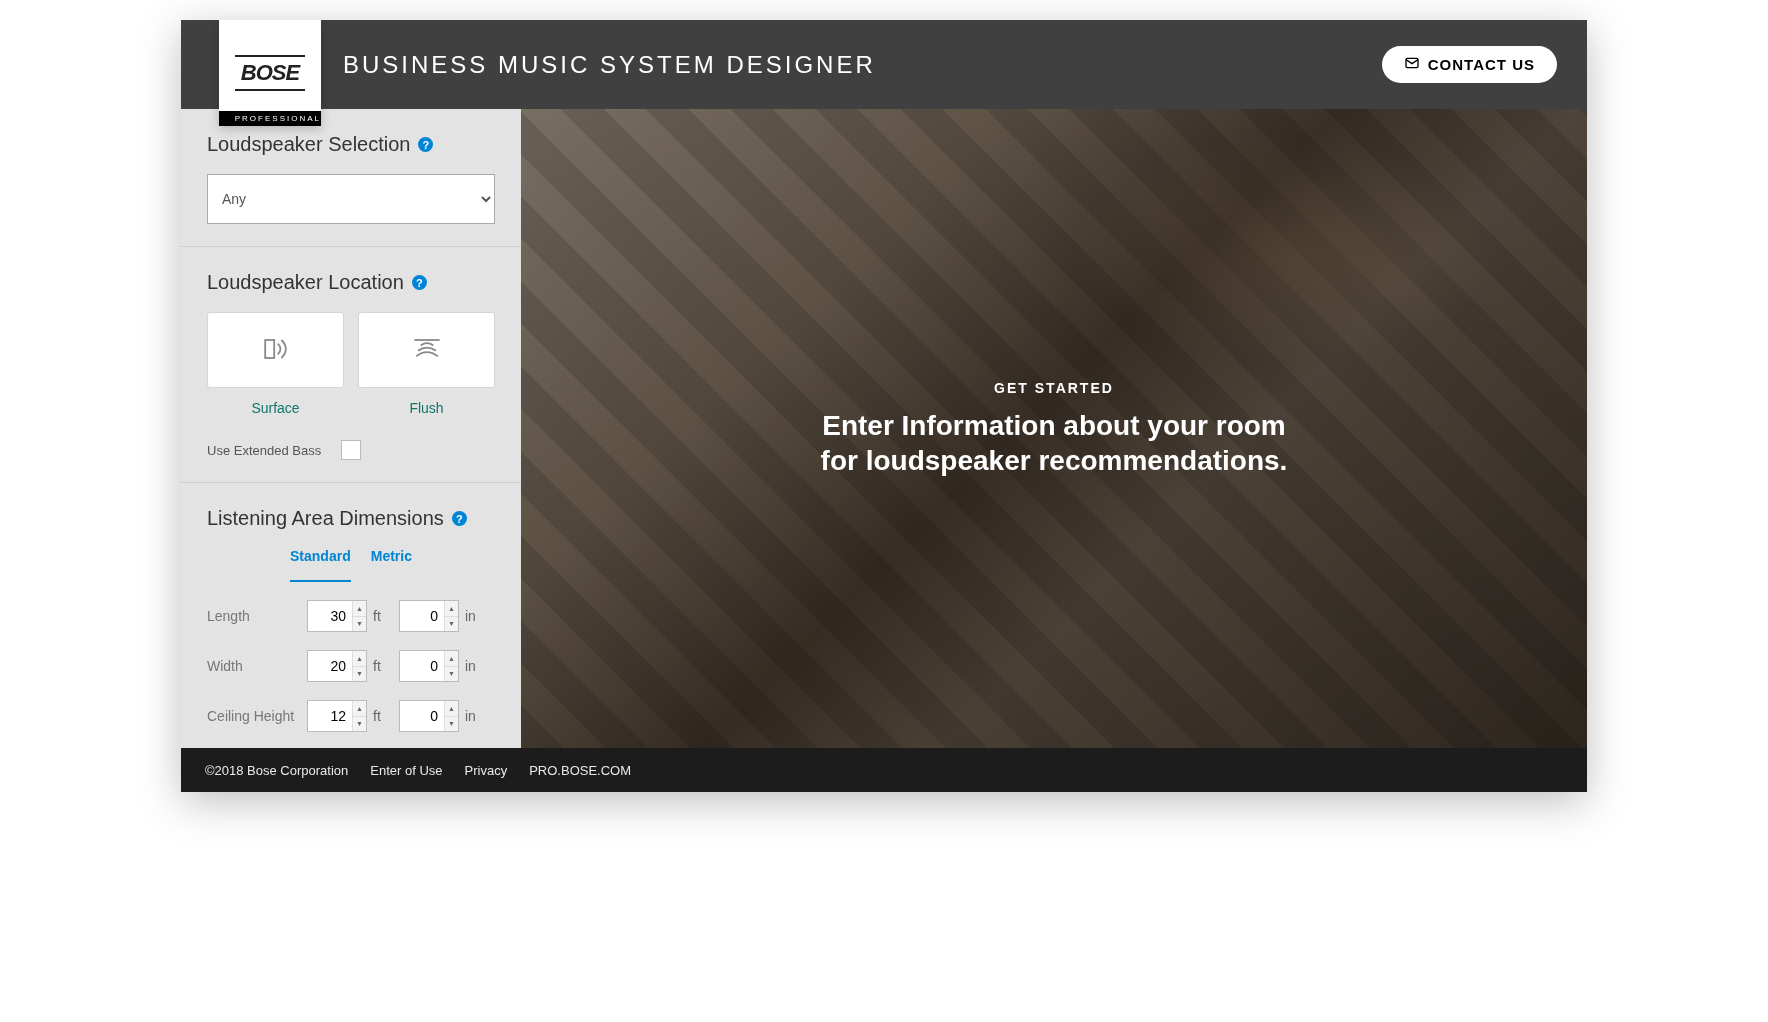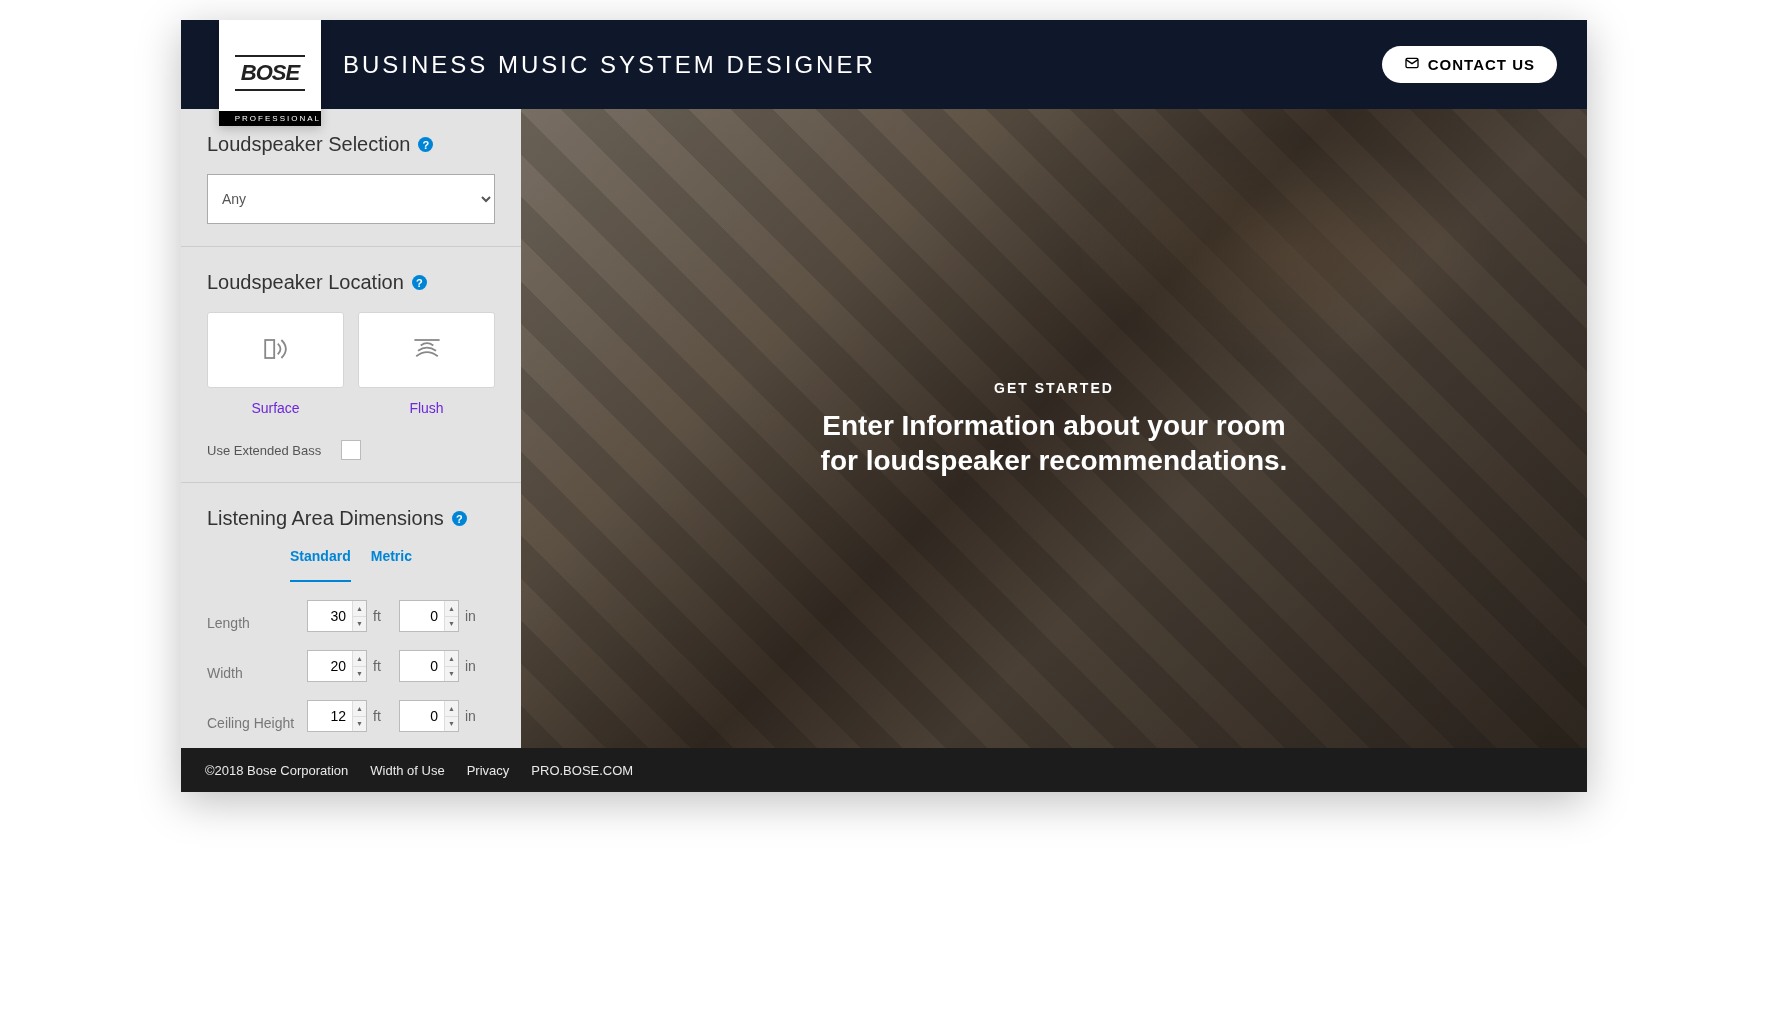--- a/index.html
+++ b/index.html
@@ -12,21 +12,21 @@
     box-shadow: 0 10px 40px rgba(0,0,0,0.25);
     display: flex;
     flex-direction: column;
     overflow: hidden;
     position: relative;
   }
 
   
   .header {
     height: 89px;
-    background: #0f172a;
+    background: #404040;
     display: flex;
     align-items: center;
     padding-right: 30px;
     position: relative;
     flex: 0 0 auto;
   }
   .logo-box {
     width: 102px;
     height: 106px;
     background: #fff;
@@ -150,39 +150,39 @@
     height:76px;
     background:#fff;
     border:1px solid #d5d5d5;
     border-radius:3px;
     display:flex;
     align-items:center;
     justify-content:center;
     cursor:pointer;
   }
   .loc-btn svg { width:36px; height:36px; stroke:#888; fill:none; }
-  .loc-label { margin-top:12px; font-size:14px; color:#6d28d9; }
+  .loc-label { margin-top:12px; font-size:14px; color:#0f766e; }
 
   .bass-row { margin-top:24px; display:flex; align-items:center; gap:20px; font-size:13px; color:#555;}
   .bass-check { width:20px; height:20px; border:1px solid #bbb; background:#fff; cursor:pointer; }
 
   .unit-tabs {
     display:flex;
     gap:20px;
     margin-top:18px;
     justify-content:center;
     font-size:14px;
     font-weight:600;
   }
   .unit-tab { color:#0085d6; cursor:pointer; padding-bottom:16px;}
   .unit-tab.active { border-bottom:2px solid #0085d6; }
 
   .dim-row {
     display:flex;
-    align-items:flex-end;
+    align-items:center;
     margin-top:18px;
     gap:10px;
   }
   .dim-label { width:90px; font-size:14px; color:#777; line-height:1.3;}
   .dim-input-wrap {
     display:flex;
     align-items:center;
     gap:6px;
   }
   .num-input {
@@ -437,18 +437,18 @@
       <div class="hero">
         <div class="hero-kicker">GET STARTED</div>
         <div class="hero-line">Enter Information about your room</div>
         <div class="hero-line">for loudspeaker recommendations.</div>
       </div>
     </div>
   </div>
 
   <div class="footer">
     <span>©2018 Bose Corporation</span>
-    <a>Width of Use</a>
+    <a>Enter of Use</a>
     <a>Privacy</a>
     <a>PRO.BOSE.COM</a>
   </div>
 
 </div>
 
 </body></html>

